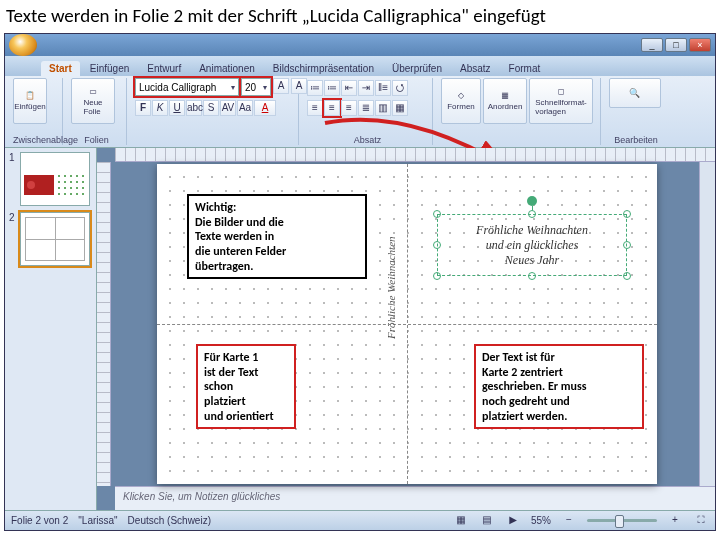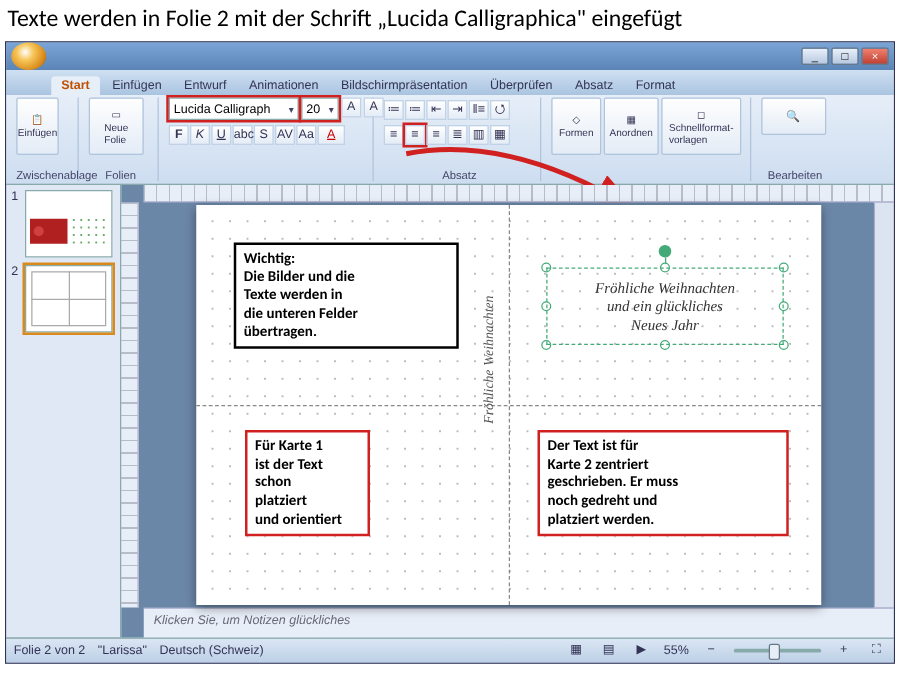--- a/index.html
+++ b/index.html
@@ -238,21 +238,21 @@
               <div class="handle" style="left:50%;bottom:-4px;margin-left:-4px"></div>
               <div class="handle" style="left:-4px;top:50%;margin-top:-4px"></div>
               <div class="handle" style="right:-4px;top:50%;margin-top:-4px"></div>
               <div class="textbox-inner">
                 <div>Fröhliche Weihnachten</div>
                 <div>und ein glückliches</div>
                 <div>Neues Jahr</div>
               </div>
             </div>
 
-            <div class="note-box note-red" style="right:26px;top:180px;width:201px;white-space:pre-line">Der Text ist für
+            <div class="note-box note-red" style="right:13px;top:180px;width:170px;white-space:pre-line">Der Text ist für
 Karte 2 zentriert
 geschrieben. Er muss
 noch gedreht und
 platziert werden.</div>
           </div>
         </div>
         <div class="scrollbar-v"></div>
       </div>
       <div class="notes-pane">Klicken Sie, um Notizen glückliches</div>
     </div>

